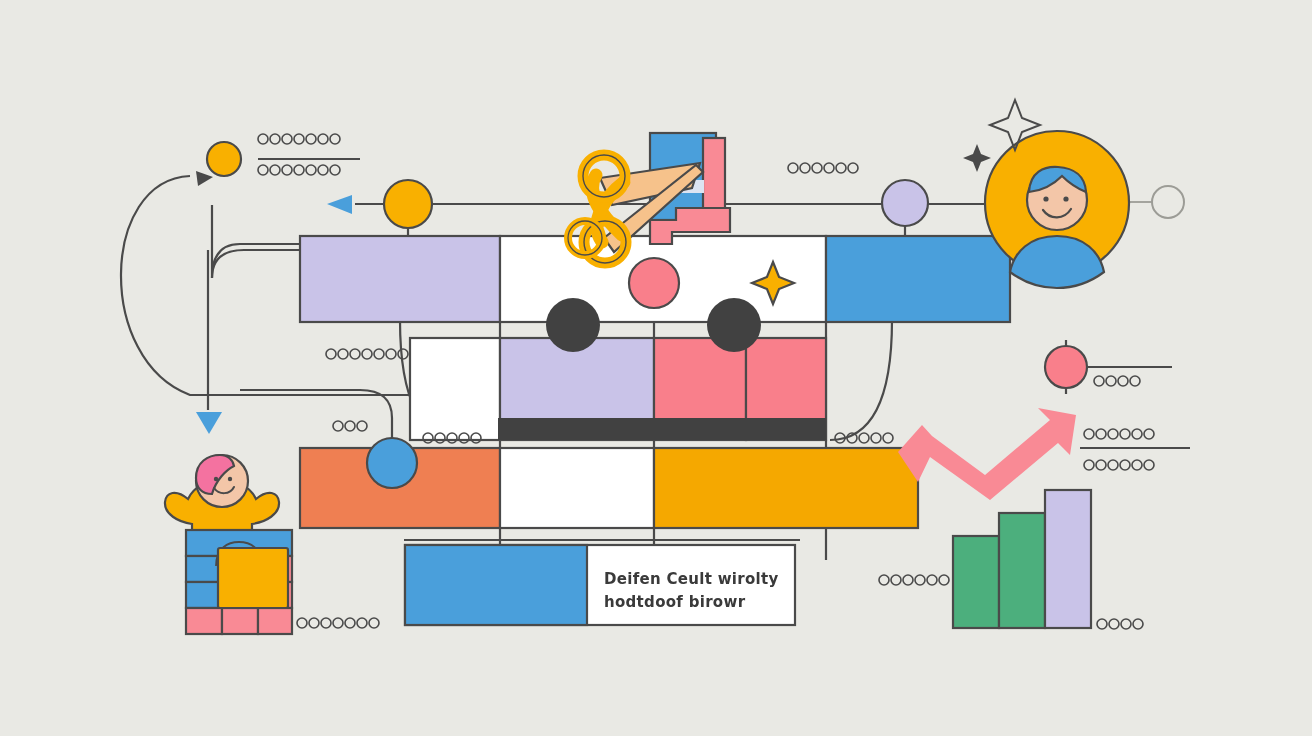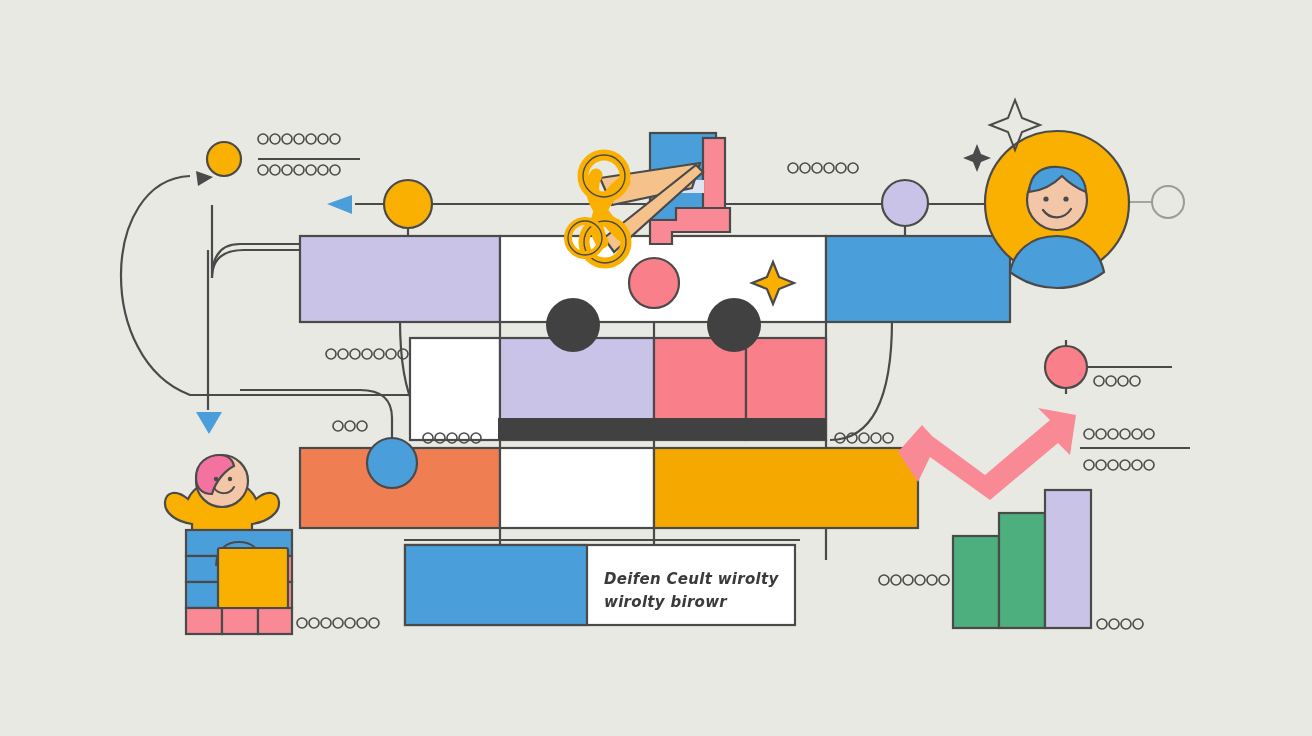--- a/index.html
+++ b/index.html
@@ -7,21 +7,20 @@
     padding: 0;
     background: #e9e9e4;
   }
   #canvas {
     position: relative;
     width: 1312px;
     height: 736px;
     background: #e9e9e4;
     overflow: hidden;
     font-family: "Liberation Sans", sans-serif;
-    font-style: italic;
   }
   #art {
     position: absolute;
     inset: 0;
     width: 1312px;
     height: 736px;
   }
   .pseudo-text {
     position: absolute;
     font-family: "Liberation Serif", serif;
@@ -300,15 +299,15 @@
       <g>
         <circle cx="1102" cy="624" r="5"></circle>
           <circle cx="1114" cy="624" r="5"></circle>
         <circle cx="1126" cy="624" r="5"></circle>
           <circle cx="1138" cy="624" r="5"></circle>
       </g>
     </g>
   </svg>
 
   <div class="pseudo-text" id="card-line-1">Deifen Ceult wirolty</div>
-  <div class="pseudo-text" id="card-line-2">wirolty birowr</div>
+  <div class="pseudo-text" id="card-line-2">hodtdoof birowr</div>
 
 </div>
 
 </body></html>

